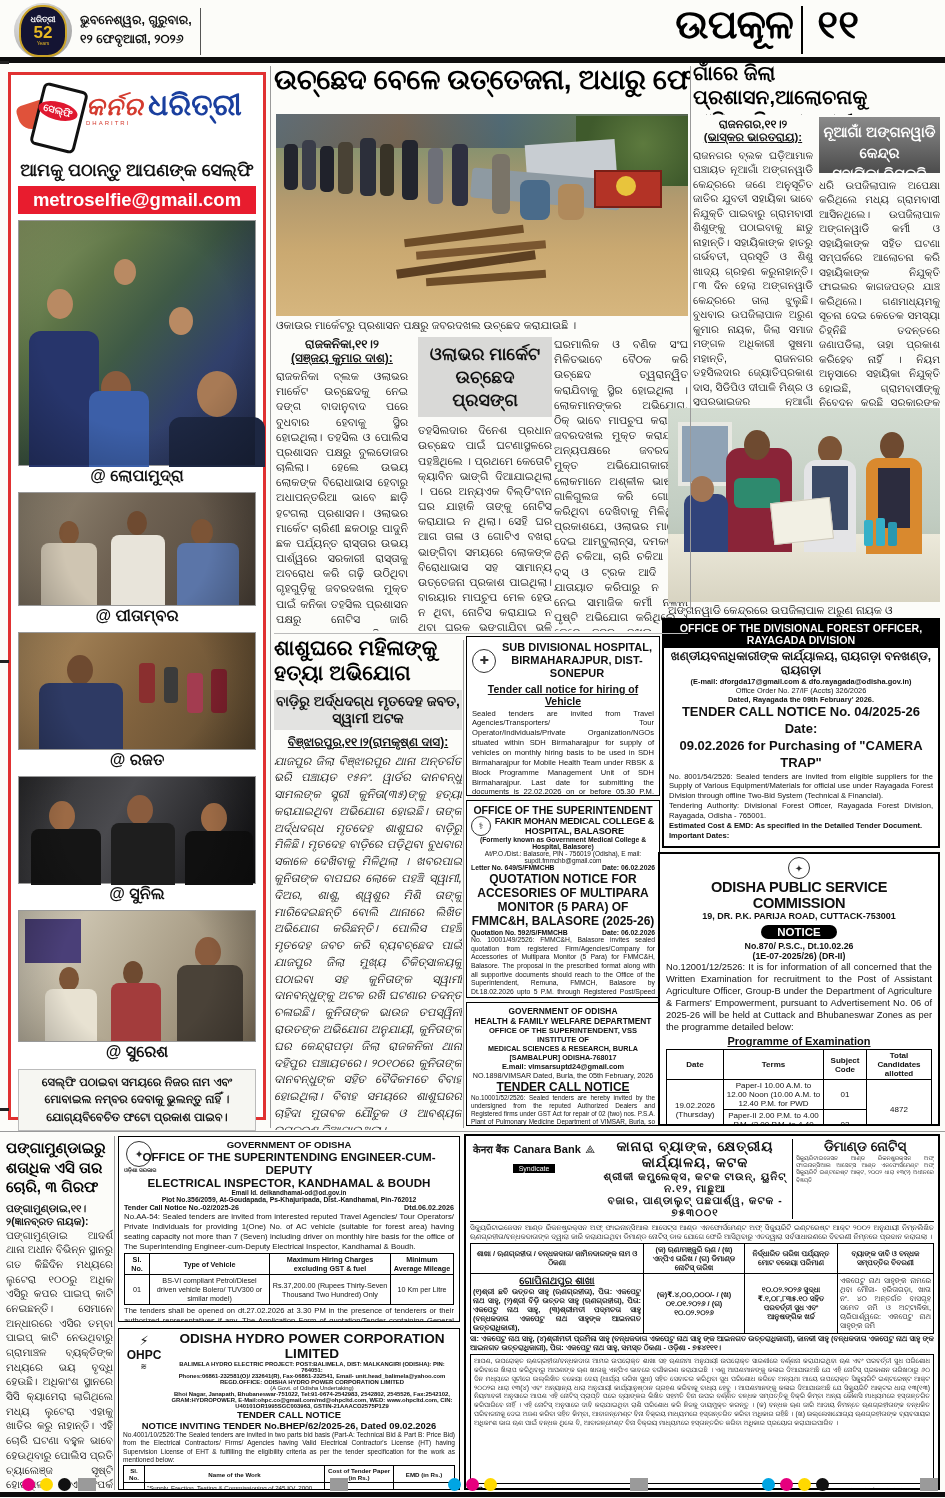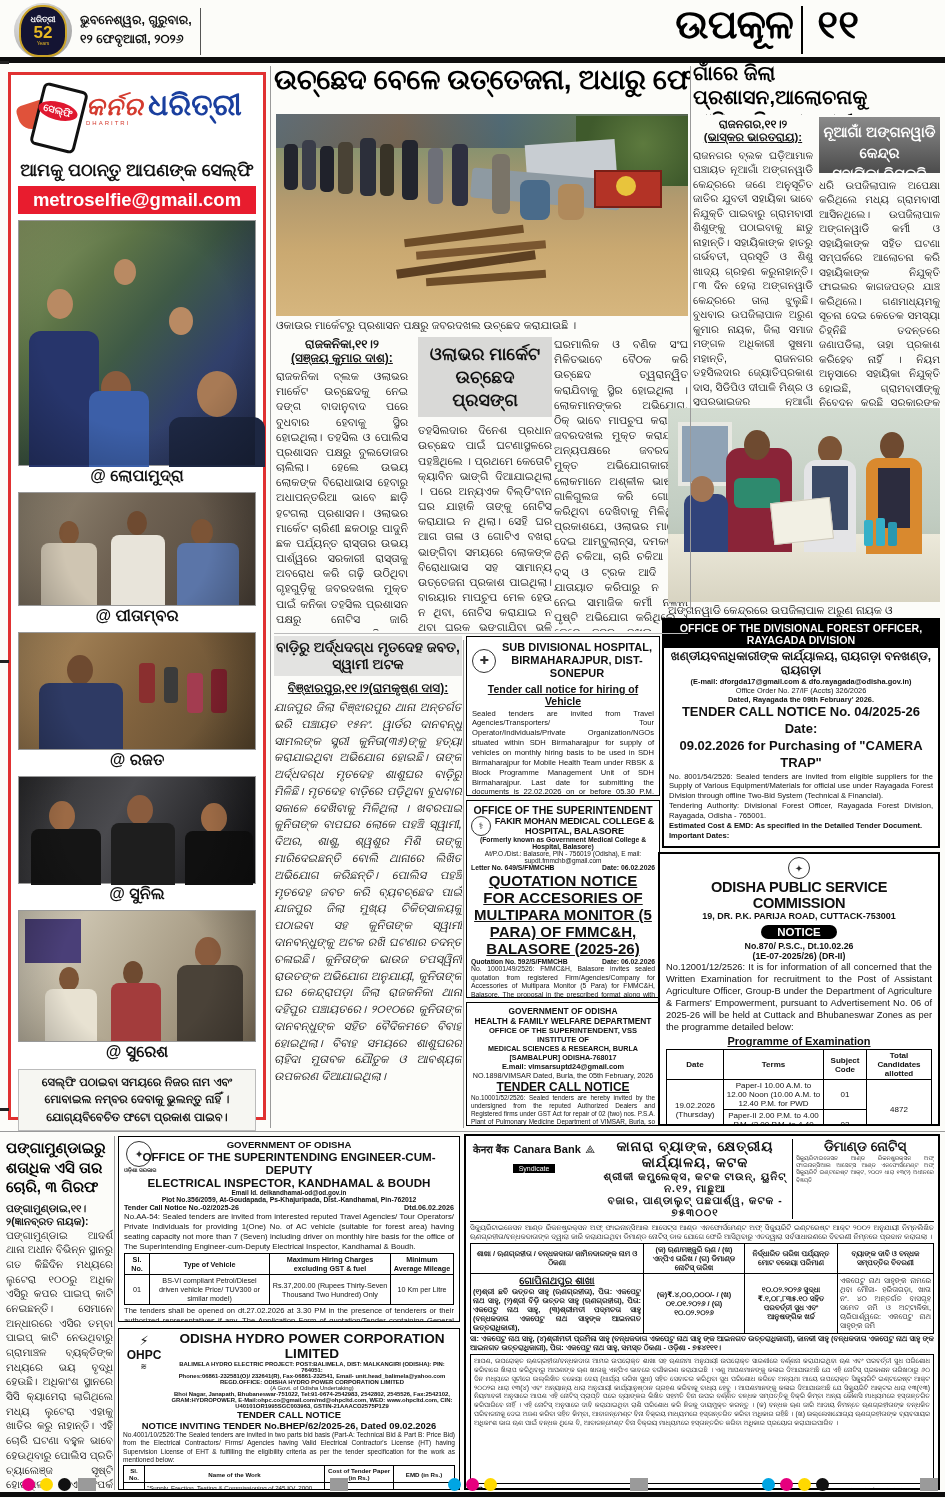--- a/index.html
+++ b/index.html
@@ -268,20 +268,21 @@
     <i style="left:198px;top:50px;width:56px;height:96px;background:#d9892e;border-radius:12px 12px 0 0;"></i>
     <i style="left:210px;top:60px;width:32px;height:60px;background:#2c2c3e;"></i>
     <i style="left:104px;top:92px;width:58px;height:40px;background:#f2f0e4;transform:rotate(-6deg);border:1px solid #cfcabc;"></i>
     <i style="left:196px;top:112px;width:9px;height:26px;background:#35b0c8;border-radius:2px;"></i>
     <i style="left:208px;top:110px;width:9px;height:28px;background:#35b0c8;border-radius:2px;"></i>
     <i style="left:220px;top:114px;width:9px;height:24px;background:#2a98b0;border-radius:2px;"></i>
   </div>
   <div class="vil-cap">ଅଙ୍ଗନୱାଡି କେନ୍ଦ୍ରରେ ଉପଜିଲାପାଳ ଅରୁଣ ନାୟକ ଓ ଅନ୍ୟମାନେ କାଗଜପତ୍ର ଯାଞ୍ଚ କରୁଛନ୍ତି।</div>
 
   <div class="murder">
+    <h2 class="headline">ଶାଶୁଘରେ ମହିଳାଙ୍କୁ ହତ୍ୟା ଅଭିଯୋଗ</h2>
     <div class="sub">ବାଡ଼ିରୁ ଅର୍ଦ୍ଧଦଗ୍ଧ ମୃତଦେହ ଜବତ, ସ୍ୱାମୀ ଅଟକ</div>
     <div class="dl dateline">ବିଞ୍ଝାରପୁର,୧୧।୨(ରାମକୃଷ୍ଣ ଦାସ):</div>
     <div class="bd body-txt">ଯାଜପୁର ଜିଲା ବିଞ୍ଝାରପୁର ଥାନା ଅନ୍ତର୍ଗତ ଭରି ପଞ୍ଚାୟତ ୧୫ନଂ. ୱାର୍ଡର ଦାନବନ୍ଧୁ ସାମଲଙ୍କ ସ୍ତ୍ରୀ କୁନିତା(୩୫)ଙ୍କୁ ହତ୍ୟା କରାଯାଇଥିବା ଅଭିଯୋଗ ହୋଇଛି। ତାଙ୍କ ଅର୍ଦ୍ଧଦଗ୍ଧ ମୃତଦେହ ଶାଶୁଘର ବାଡ଼ିରୁ ମିଳିଛି। ମୃତଦେହ ବାଡ଼ିରେ ପଡ଼ିଥିବା ବୁଧବାର ସକାଳେ ଦେଖିବାକୁ ମିଳିଥିଲା । ଖବରପାଇ କୁନିତାଙ୍କ ବାପଘର ଲୋକେ ପହଞ୍ଚି ସ୍ୱାମୀ, ଦିଅର, ଶାଶୁ, ଶ୍ୱଶୁର ମିଶି ତାଙ୍କୁ ମାରିଦେଇଛନ୍ତି ବୋଲି ଥାନାରେ ଲିଖିତ ଅଭିଯୋଗ କରିଛନ୍ତି। ପୋଲିସ ପହଞ୍ଚି ମୃତଦେହ ଜବତ କରି ବ୍ୟବଚ୍ଛେଦ ପାଇଁ ଯାଜପୁର ଜିଲା ମୁଖ୍ୟ ଚିକିତ୍ସାଳୟକୁ ପଠାଇବା ସହ କୁନିତାଙ୍କ ସ୍ୱାମୀ ଦାନବନ୍ଧୁଙ୍କୁ ଅଟକ ରଖି ଘଟଣାର ତଦନ୍ତ ଚଳାଇଛି। କୁନିତାଙ୍କ ଭାଉଜ ତପସ୍ୱିନୀ ରାଉତଙ୍କ ଅଭିଯୋଗ ଅନୁଯାୟୀ, କୁନିତାଙ୍କ ଘର କେନ୍ଦ୍ରାପଡ଼ା ଜିଲା ରାଜକନିକା ଥାନା ଦହିପୁର ପଞ୍ଚାୟତରେ। ୨୦୧୦ରେ କୁନିତାଙ୍କ ଦାନବନ୍ଧୁଙ୍କ ସହିତ ବୈଦିକମତେ ବିବାହ ହୋଇଥିଲା। ବିବାହ ସମୟରେ ଶାଶୁଘରର ଚାହିଦା ମୁତାବକ ଯୌତୁକ ଓ ଆବଶ୍ୟକ ଉପକରଣ ଦିଆଯାଇଥିଲା।</div>
   </div>
 
   <div class="theft">
     <h2 class="headline">ପଙ୍ଗାମୁଣ୍ଡାଇରୁ ଶତାଧିକ ଏସି ତାର ଚୋରି, ୩ ଗିରଫ</h2>
     <div class="dl">ପଙ୍ଗାମୁଣ୍ଡାଇ,୧୧।୨(ଜ୍ଞାନବ୍ରତ ନାୟକ):</div>
     <div class="bd body-txt">ପଙ୍ଗାମୁଣ୍ଡାଇ ଆଦର୍ଶ ଥାନା ଅଧୀନ ବିଭିନ୍ନ ସ୍ଥାନରୁ ଗତ କିଛିଦିନ ମଧ୍ୟରେ ଲୁଟେରା ୧୦୦ରୁ ଅଧିକ ଏସିରୁ କପର ପାଇପ୍ କାଟି ନେଇଛନ୍ତି। ସେମାନେ ଅନ୍ଧାରରେ ଏସିର ତମ୍ବା ପାଇପ୍ କାଟି ନେଉଥିବାରୁ ଗ୍ରାମାଞ୍ଚଳ ବ୍ୟକ୍ତିଙ୍କ ମଧ୍ୟରେ ଭୟ ବୃଦ୍ଧି ହେଉଛି। ଅଧିକାଂଶ ସ୍ଥାନରେ ସିସି କ୍ୟାମେରା ଲାଗିଥିଲେ ମଧ୍ୟ ଲୁଟେରା ଏହାକୁ ଖାତିର କରୁ ନାହାନ୍ତି। ଏହି ଚୋରି ଘଟଣା ବହୁଳ ଭାବେ ହେଉଥିବାରୁ ପୋଲିସ ପ୍ରତି ଚ୍ୟାଲେଞ୍ଜ ସୃଷ୍ଟି ହୋଇଥିଲା । ଏ ସଂପର୍କ ପଙ୍ଗାମୁଣ୍ଡାଇ ଆଦର୍ଶ ଥାନାରେ ଏକାଧିକ ଲିଖିତ ଅଭିଯୋଗ କରାଯାଇଥିଲା। ସ୍ଥାନୀୟ ପୋଲିସ ବିଭିନ୍ନ ସ୍ଥାନରେ ଚଢ଼ାଉ କରି ଏସି ପାଇପ୍ ତାର ଚୋରି କରିଥିବା ପିଙ୍କୁ ମଲିକ, ସଞ୍ଜୟ ମଲିକ ଓ କାଳନ୍ଦୀ ମଲିକଙ୍କୁ ଗିରଫ କରିଛି। ନଂ ୬୦/୨୦୨୬ ରେ ମାମଲା ରୁଜ୍ଜୁକରି ଅଭିଯୁକ୍ତଙ୍କୁ କୋର୍ଟ ଚାଲାଣ କରିଛି।</div>
   </div>
@@ -304,21 +305,21 @@
     <div style="display:flex;gap:3px;align-items:center;">
       <div class="emb" style="width:18px;height:18px;font-size:9px;">⚕</div>
       <div class="c" style="flex:1;font-weight:800;font-size:9.2px;letter-spacing:-0.2px;">FAKIR MOHAN MEDICAL COLLEGE &amp; HOSPITAL, BALASORE</div>
     </div>
     <div class="c b" style="font-size:6.8px;">(Formerly known as Government Medical College &amp; Hospital, Balasore)</div>
     <div class="c" style="font-size:6.5px;">At/P.O./Dist.: Balasore, PIN - 756019 (Odisha), E mail: supdt.fmmchb@gmail.com</div>
     <div class="rowlr b" style="font-size:6.8px;">
       <span>Letter No. 649/S/FMMCHB</span>
       <span>Date: 06.02.2026</span>
     </div>
-    <div class="c b" style="font-size:15px;text-decoration:underline;margin:1px 0;">QUOTATION NOTICE FOR ACCESORIES OF MULTIPARA MONITOR (5 PARA) OF FMMC&amp;H, BALASORE (2025-26)</div>
+    <div class="c b" style="font-size:12px;margin:1px 0;">QUOTATION NOTICE FOR ACCESORIES OF MULTIPARA MONITOR (5 PARA) OF FMMC&amp;H, BALASORE (2025-26)</div>
     <div class="rowlr b" style="font-size:6.8px;">
       <span>Quotation No. 592/S/FMMCHB</span>
       <span>Date: 06.02.2026</span>
     </div>
     <div class="j" style="font-size:6.8px;line-height:1.28;">No. 10001/49/2526: FMMC&amp;H, Balasore invites sealed quotation from registered Firm/Agencies/Company for Accessories of Multipara Monitor (5 Para) for FMMC&amp;H, Balasore. The proposal in the prescribed format along with all supportive documents should reach to the Office of the Superintendent, Remuna, FMMCH, Balasore by Dt.18.02.2026 upto 5 P.M. through Registered Post/Speed Post/Courier only and the same will be opened on Dt.18.02.2026, 5 P.M. at Office Chamber of Superintendent, Remuna, FMMCH, Balasore. Application form as well as other details will be available and downloaded from district website: www.baleswar.nic.in &amp; www.blsmch.nic.in. Authority reserves every rights to reject all or any of the tender without assign any reason thereof.</div>
 
   </div>
 
   <div class="notice" style="left:466px;top:1002px;width:194px;height:124px;padding:3px 4px;">
     <div class="c b" style="font-size:8.4px;">GOVERNMENT OF ODISHA</div>
@@ -404,21 +405,21 @@
     <table class="nt" style="font-size:7.2px;text-align:center;margin:1px 0;">
       <tbody>
           <tr>
         <th style="width:20px;">Sl. No.</th>
         <th>Type of Vehicle</th>
         <th style="width:116px;">Maximum Hiring Charges excluding GST &amp; fuel</th>
         <th style="width:58px;">Minimum Average Mileage</th>
       </tr>
       <tr>
         <td>01</td>
-        <td>BS-VI compliant Petrol/Diesel driven vehicle Price/ TUV300 or similar model)</td>
+        <td>BS-VI compliant Petrol/Diesel driven vehicle Bolero/ TUV300 or similar model)</td>
         <td>Rs.37,200.00 (Rupees Thirty-Seven Thousand Two Hundred) Only</td>
         <td>10 Km per Litre</td>
       </tr>
     </tbody>
       </table>
     <div class="j" style="font-size:7.6px;line-height:1.28;">The tenders shall be opened on dt.27.02.2026 at 3.30 PM in the presence of tenderers or their authorized representatives if any. The Application Form of quotation/Tender containing General Bid information &amp; Terms &amp; Conditions for hiring of vehicles etc. will be freely available in the office of undersigned only till 1.30 PM of 27.02.2026 during office hours. The undersigned reserves the right to reject the tenders without assigning any reason thereof.</div>
 
   </div>
 
   <div class="notice" style="left:118px;top:1328px;width:342px;height:162px;padding:2px 4px;">

